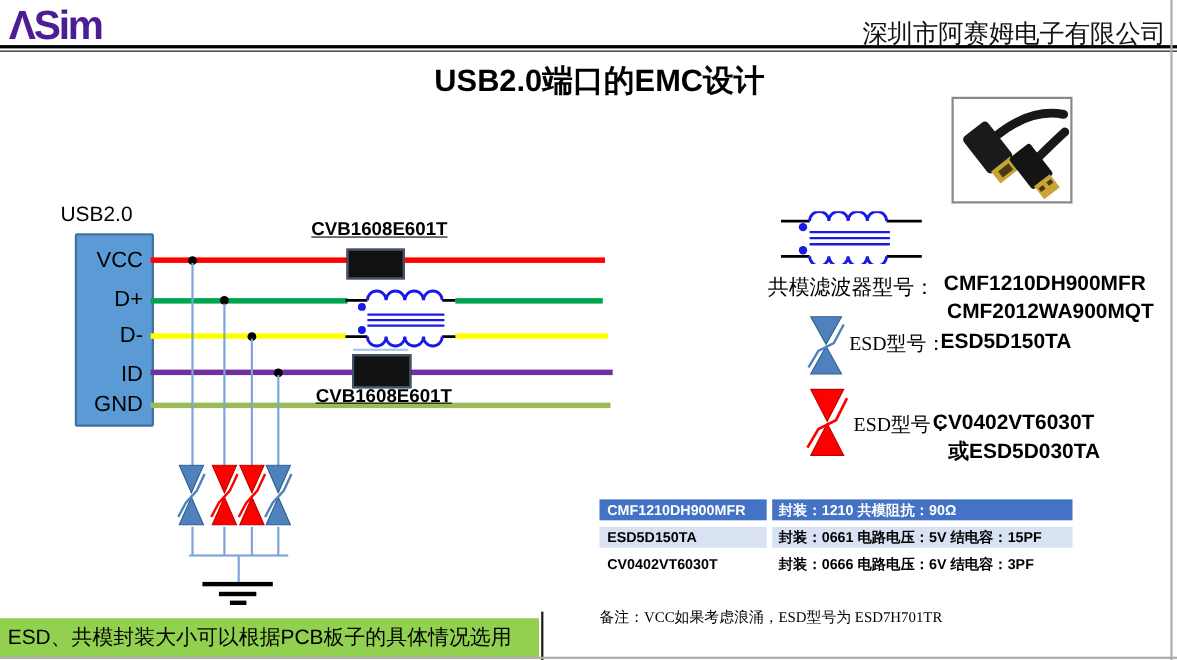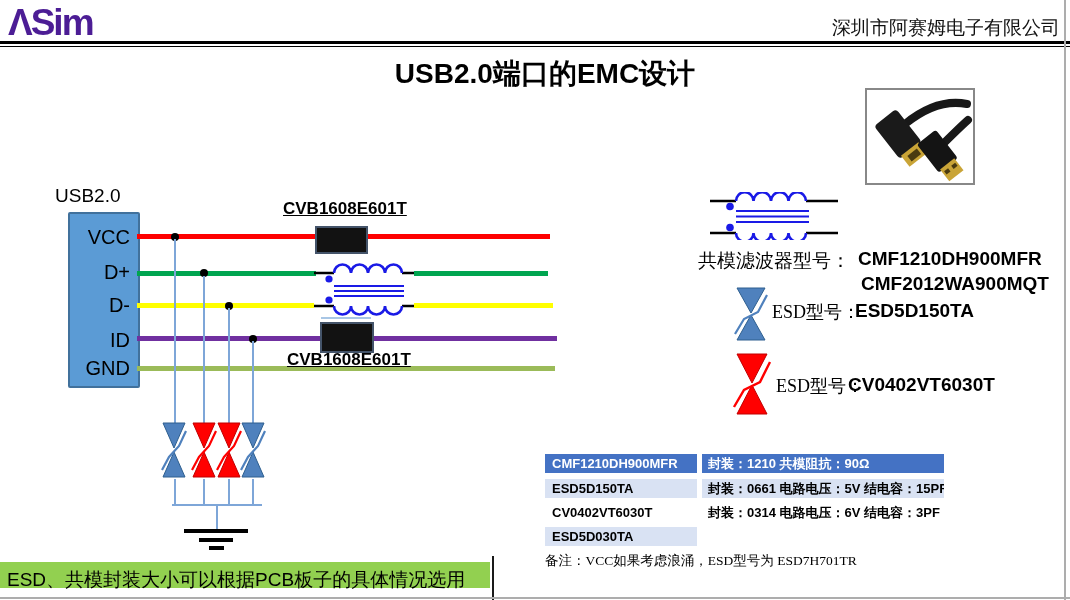--- a/index.html
+++ b/index.html
@@ -3,21 +3,21 @@
 <meta charset="utf-8">
 <style>
   html,body{margin:0;padding:0;background:#fff;}
   #page{position:relative;width:1070px;height:600px;background:#ffffff;overflow:hidden;
         font-family:"Liberation Sans",sans-serif;}
   .abs{position:absolute;}
   .serif{font-family:"Liberation Serif",serif;}
 
   
   #logo{left:8px;top:2px;font-size:37px;font-weight:900;color:#4c1d95;letter-spacing:-2px;}
-  #company{right:10px;top:15px;font-size:19px;color:#111;}
+  #company{right:10px;top:15px;font-size:23px;color:#111;}
   .hrule1{left:0;top:41px;width:1070px;height:2.5px;background:#000;}
   .hrule2{left:0;top:46px;width:1070px;height:1.2px;background:#000;}
 
   
   #title{left:0;top:55px;width:1090px;text-align:center;font-size:28px;font-weight:bold;color:#000;}
 
   
   #usb-label{left:55px;top:185px;font-size:19px;color:#000;}
   #usb-box{left:68px;top:212px;width:68px;height:172px;background:#5b9bd5;border:2px solid #41719c;border-radius:2px;}
   .pin{width:62px;text-align:right;font-size:20px;color:#000;}
@@ -31,28 +31,28 @@
   .gbar{background:#000;}
 
   
   #photo-frame{left:865px;top:88px;width:106px;height:93px;background:#fff;border:2px solid #888;}
   .cn-label{font-size:19px;color:#000000;}
   .pn{font-size:19px;font-weight:bold;color:#000;}
 
   
   .trow{height:19px;line-height:19px;font-size:13px;overflow:hidden;white-space:nowrap;}
   .tpart{left:545px;width:152px;padding-left:7px;box-sizing:border-box;font-weight:bold;}
-  .tspec{left:702px;width:242px;padding-left:6px;box-sizing:border-box;font-weight:bold;}
+  .tspec{left:702px;width:273px;padding-left:6px;box-sizing:border-box;font-weight:bold;}
   .row-head{background:#4472c4;color:#fff;}
   .row-alt{background:#d9e2f3;color:#000;}
   .row-plain{background:#ffffff;color:#000;}
   #table-note{left:545px;top:551px;width:430px;height:20px;line-height:20px;font-size:13.5px;color:#000;}
 
   
-  #banner{left:0;top:562px;width:490px;height:26px;background:#92d050;color:#000;
+  #banner{left:0;top:562px;width:490px;height:36px;background:#92d050;color:#000;
           font-size:19px;line-height:36px;padding-left:7px;box-sizing:border-box;white-space:nowrap;}
   #banner-rule{left:492px;top:556px;width:2px;height:44px;background:#1a1a1a;}
   #frame-right{left:1064px;top:0;width:1.5px;height:600px;background:#adadad;}
   #frame-bottom{left:0;top:597px;width:1070px;height:1.5px;background:#adadad;}
 </style>
 </head>
 <body>
 
 <div id="page">
 
@@ -174,31 +174,31 @@
   <div class="abs serif cn-label" style="left:772px;top:300px;font-size:18px;">ESD型号：</div>
   <div class="abs pn" style="left:855px;top:300px;">ESD5D150TA</div>
 
   <svg class="abs" style="left:732px;top:353px;" width="40" height="62" viewBox="0 0 40 62">
     <polygon points="5,1 35,1 20,30" fill="#ff0000" stroke="#c00000" stroke-width="1"></polygon>
     <polygon points="5,61 35,61 20,32" fill="#ff0000" stroke="#c00000" stroke-width="1"></polygon>
     <polyline points="2,54 12,37 28,29 38,9" fill="none" stroke="#ff0000" stroke-width="2.4"></polyline>
   </svg>
   <div class="abs serif cn-label" style="left:776px;top:374px;font-size:18px;">ESD型号：</div>
   <div class="abs pn" style="left:848px;top:374px;">CV0402VT6030T</div>
+  <div class="abs pn" style="left:862px;top:397px;">或ESD5D030TA</div>
 
   <div class="abs trow tpart row-head" style="top:454px;">CMF1210DH900MFR</div>
   <div class="abs trow tspec row-head" style="top:454px;">封装：1210 共模阻抗：90Ω</div>
 
   <div class="abs trow tpart row-alt" style="top:479px;">ESD5D150TA</div>
   <div class="abs trow tspec row-alt" style="top:479px;">封装：0661 电路电压：5V 结电容：15PF</div>
 
   <div class="abs trow tpart row-plain" style="top:503px;">CV0402VT6030T</div>
-  <div class="abs trow tspec row-plain" style="top:503px;">封装：0314 电路电压：6V 结电容：3PF</div>
-
-  <div class="abs trow tpart row-alt" style="top:527px;">ESD5D030TA</div>
+  <div class="abs trow tspec row-plain" style="top:503px;">封装：0666 电路电压：6V 结电容：3PF</div>
+
 
   <div id="table-note" class="abs serif">备注：VCC如果考虑浪涌，ESD型号为 ESD7H701TR</div>
 
   <div id="banner" class="abs">ESD、共模封装大小可以根据PCB板子的具体情况选用</div>
   <div id="banner-rule" class="abs"></div>
   <div id="frame-right" class="abs"></div>
   <div id="frame-bottom" class="abs"></div>
 
 </div>
 

